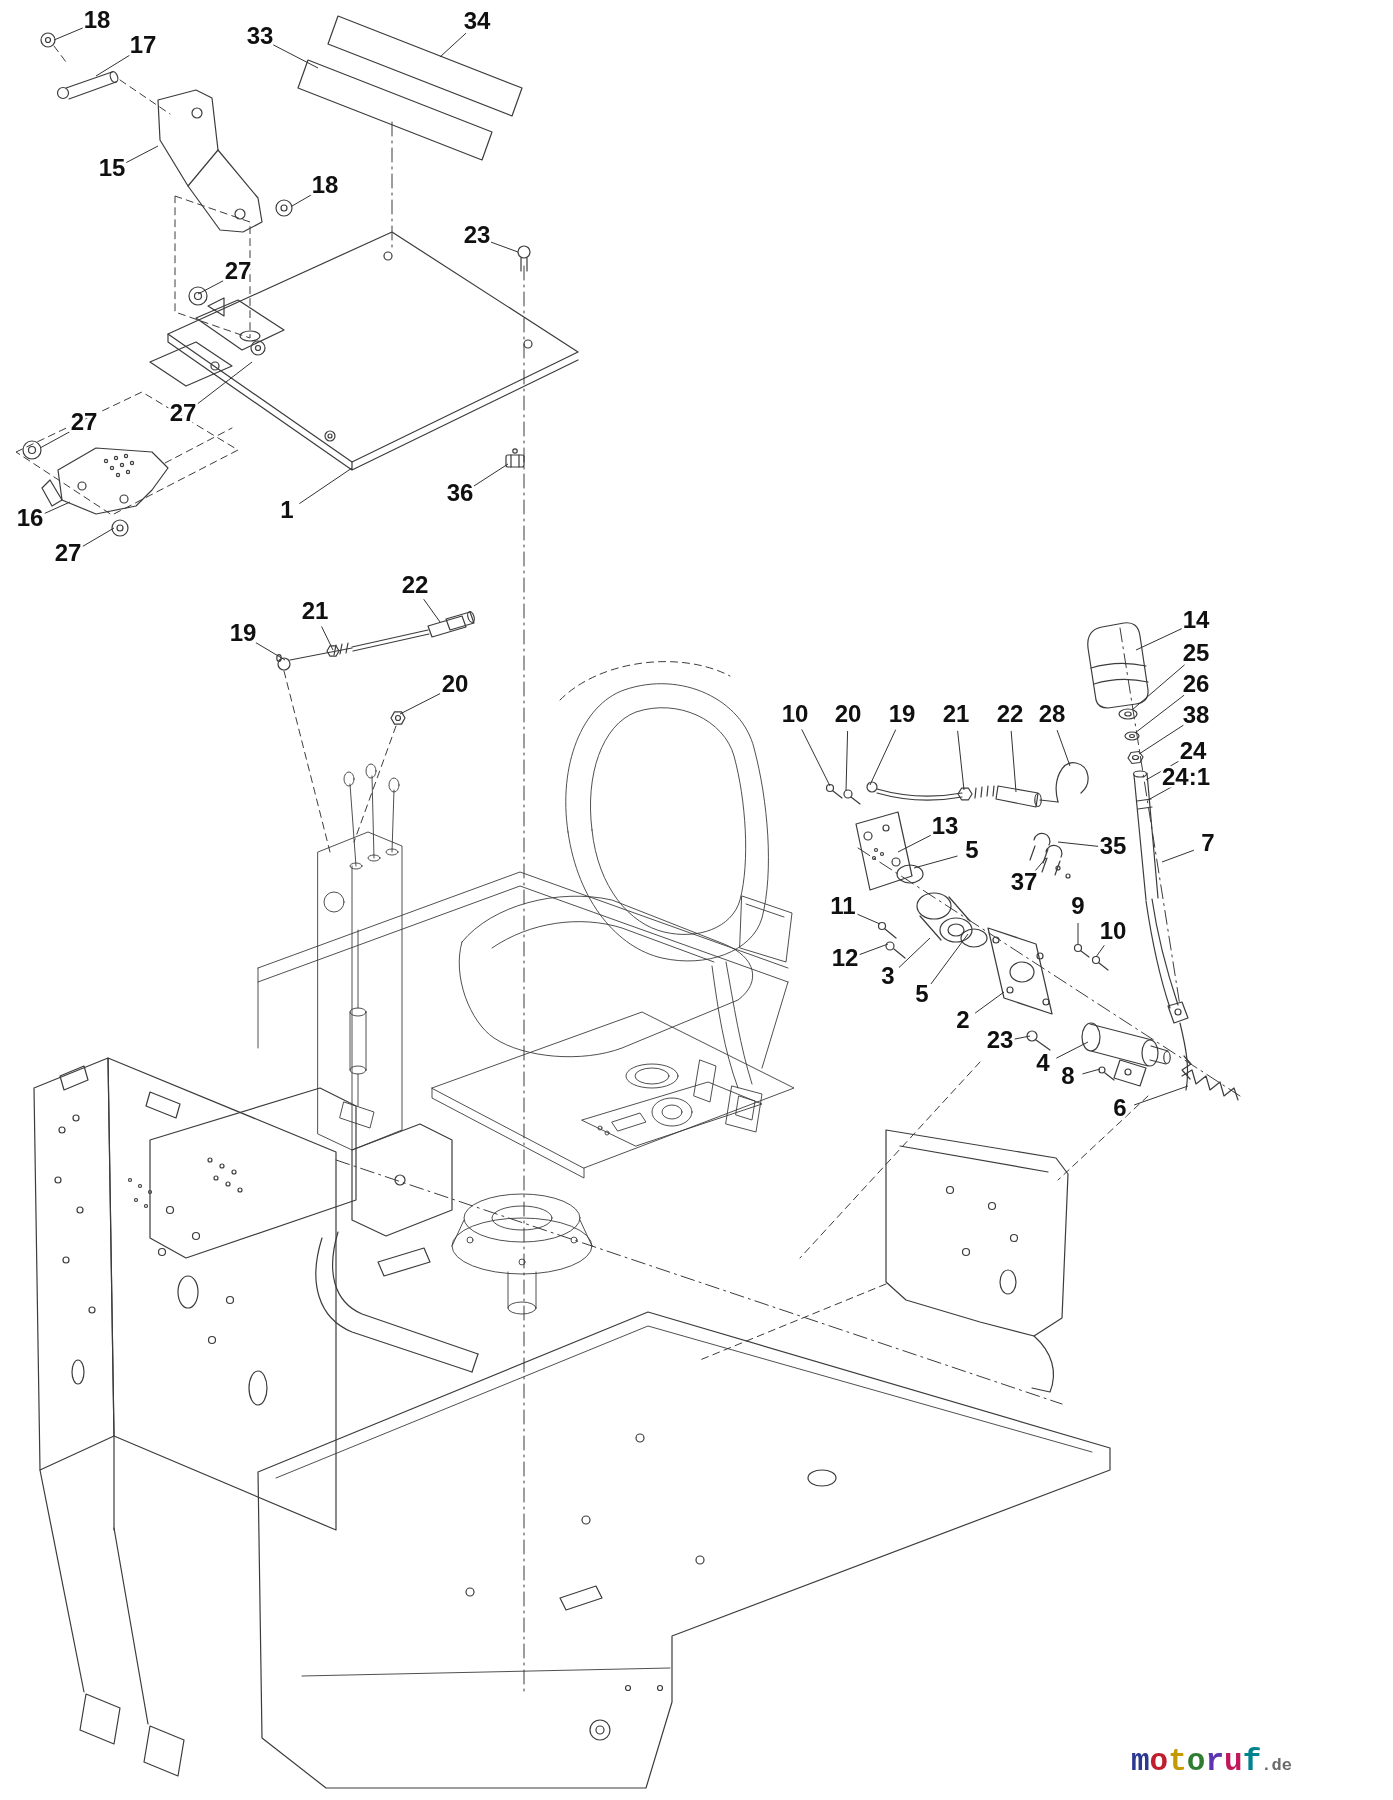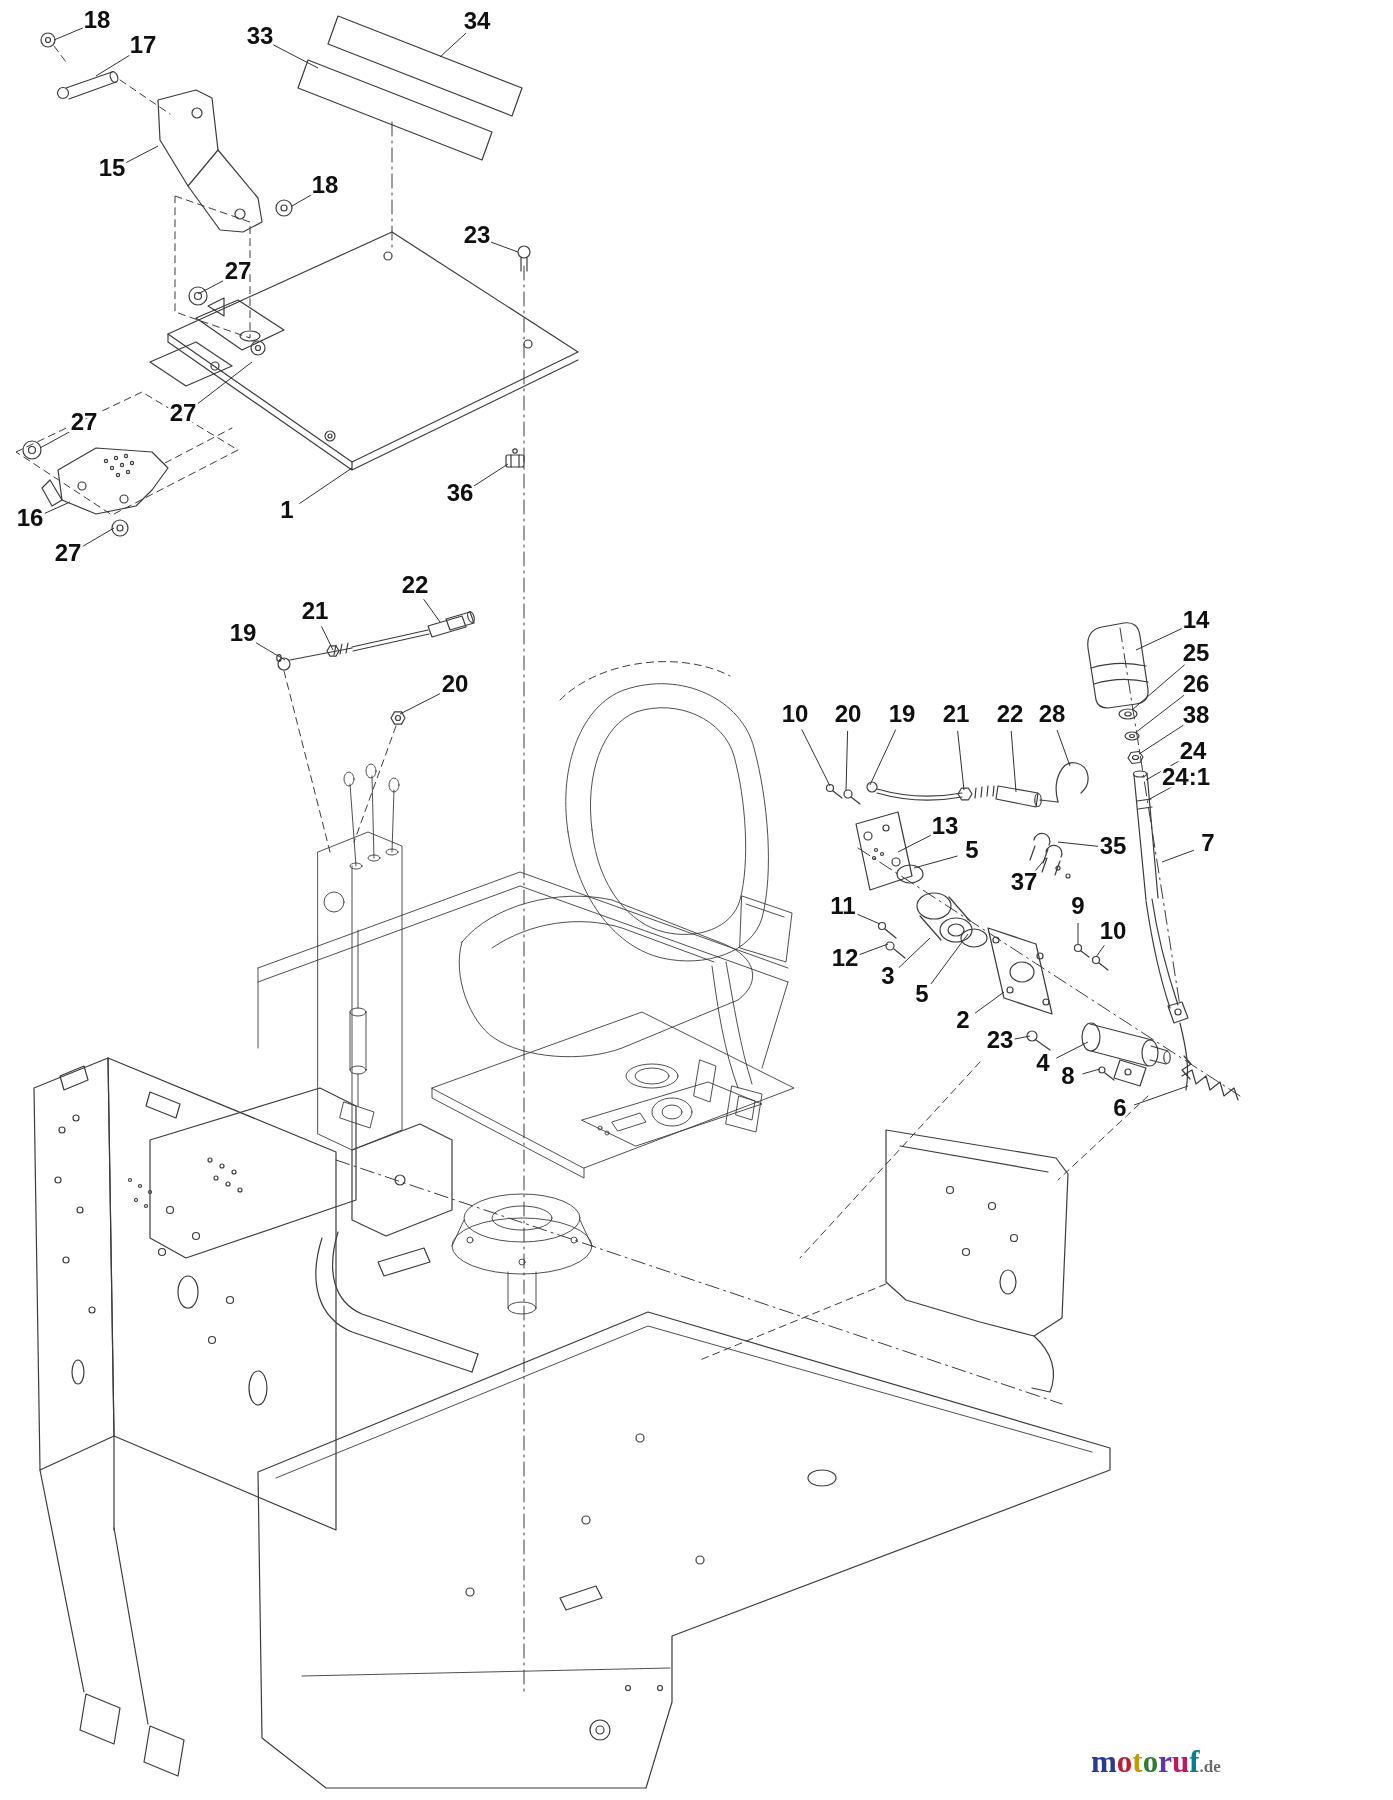--- a/index.html
+++ b/index.html
@@ -8,21 +8,21 @@
   #diagram{position:absolute;left:0;top:0;}
   
   #art *{fill:none;stroke:#3c3c3c;stroke-width:1.2;stroke-linejoin:round;stroke-linecap:round;}
   #art .thin *, #art .thin{stroke-width:0.9;}
   #art .dash{stroke-dasharray:7 5;stroke-width:1;}
   #art .dashdot{stroke-dasharray:14 5 2 5;stroke-width:1;}
   #callout-layer .leader{stroke:#333;stroke-width:1;fill:none;}
   #callout-layer .callout{font-family:"Liberation Sans",sans-serif;font-weight:bold;font-size:24px;
         fill:#101010;text-anchor:middle;dominant-baseline:middle;
         paint-order:stroke;stroke:#ffffff;stroke-width:5px;}
-  #watermark{position:absolute;left:1091px;top:1746px;font-family:Liberation Serif, serif;
+  #watermark{position:absolute;left:1131px;top:1746px;font-family:Liberation Mono, monospace;
         font-weight:bold;font-size:31px;line-height:1;white-space:nowrap;}
   #watermark .wm-suffix{font-size:17px;font-weight:bold;}
 </style>
 </head>
 <body>
 
 <div id="stage">
 
 <svg id="diagram" width="1393" height="1800" viewBox="0 0 1393 1800">
 

